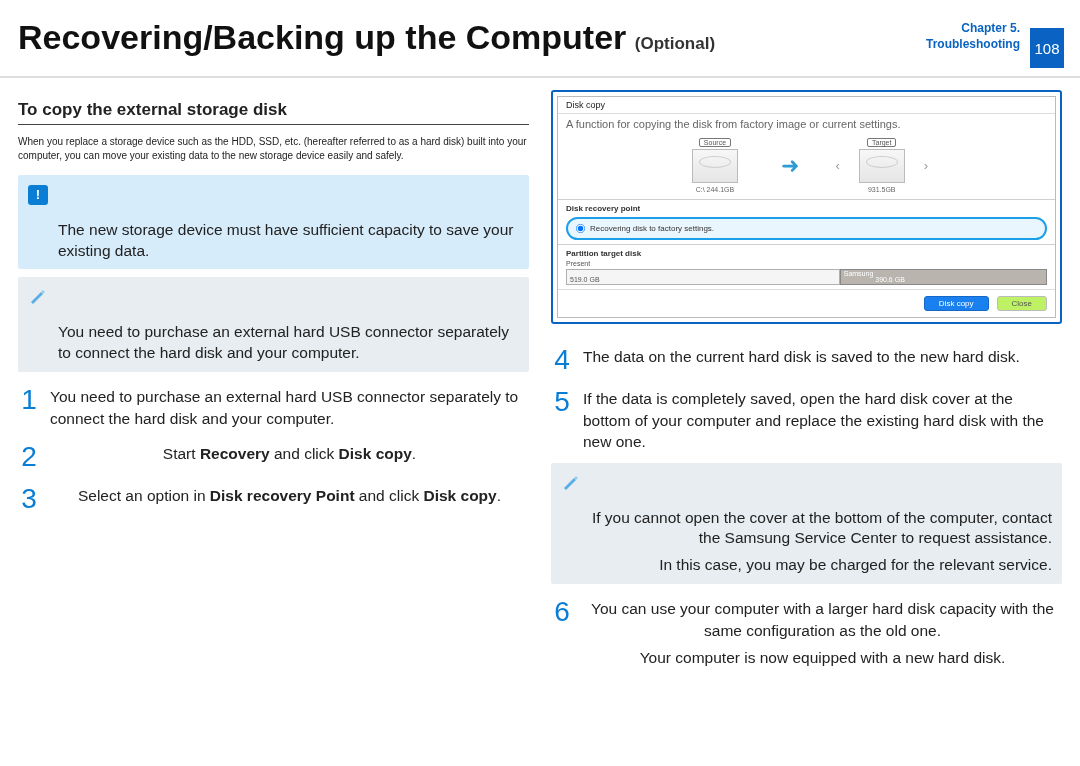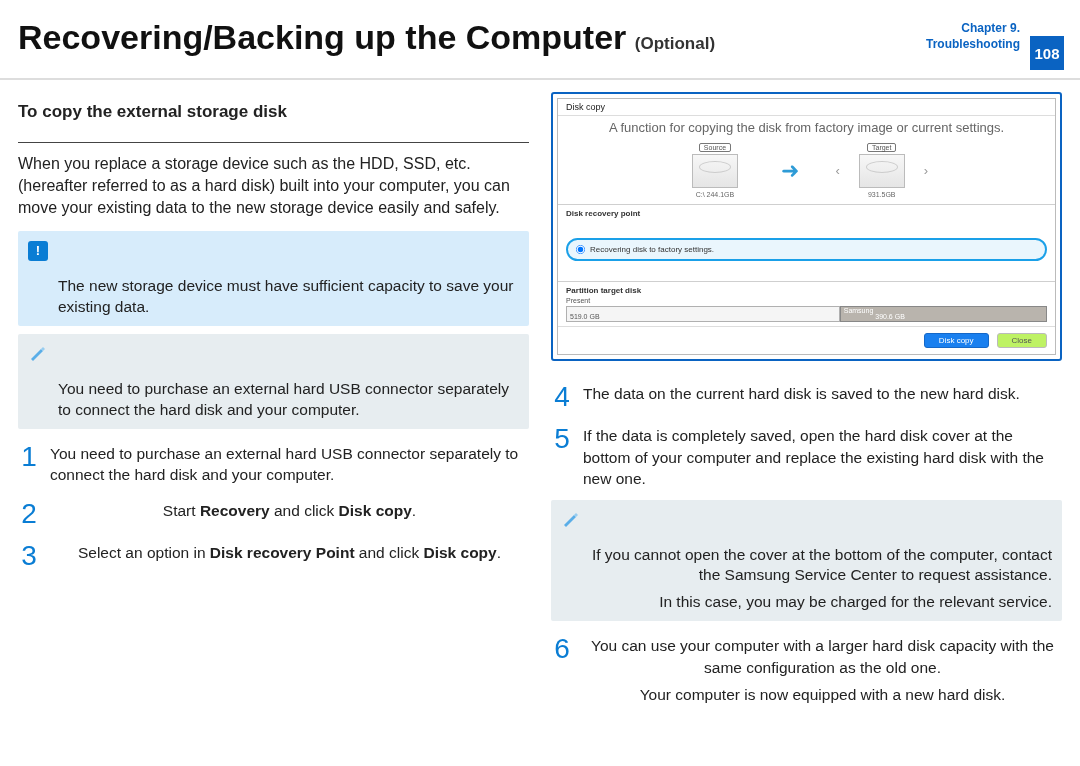--- a/index.html
+++ b/index.html
@@ -34,45 +34,45 @@
     font-size: 12px;
     font-weight: 700;
     color: #0a63c2;
     line-height: 1.35;
     margin-right: 6px;
     margin-top: 2px;
   }
   .page-badge {
     background: #0a63c2;
     color: #fff;
-    font-weight: 700;
+    font-weight: 400;
     font-size: 15px;
     width: 34px;
-    height: 34px;
+    height: 40px;
     display: flex;
     align-items: center;
     justify-content: center;
     margin-left: 4px;
-    margin-top: 18px;
+    margin-top: 10px;
   }
   .columns {
     display: flex;
     gap: 22px;
     padding: 12px 18px 18px 18px;
   }
   .col { flex: 1; min-width: 0; }
   .section-heading {
     font-size: 17px;
     font-weight: 700;
     border-bottom: 1.5px solid #444;
-    padding-bottom: 20px;
+    padding-bottom: 4px;
     margin: 10px 0 10px 0;
   }
   .body-text {
-    font-size: 16px;
+    font-size: 10px;
     line-height: 1.38;
     margin-bottom: 12px;
   }
   
   .callout {
     display: flex;
     align-items: flex-start;
     gap: 10px;
     padding: 8px 10px;
     border-radius: 2px;
@@ -132,21 +132,21 @@
     width: 100%;
     font-size: 8px;
     color: #555;
     background:#fff;
     padding: 0;
     margin-bottom: 22px;
     overflow: hidden;
   }
   .ss-inner { border: 1px solid #bbb; margin:4px; background:#fff; }
   .ss-title { padding: 3px 8px; font-size: 9px; color:#222; border-bottom:1px solid #ddd;}
-  .ss-desc { font-size: 13px; padding: 4px 8px 2px 8px; color:#666;text-align:center;}
+  .ss-desc { font-size: 11px; padding: 4px 8px 2px 8px; color:#666;}
   .ss-drives {
     display:flex; align-items:center; justify-content:center; gap: 30px;
     padding: 6px 8px 4px 8px;
   }
   .drive {
     text-align:center; width:72px;
   }
   .drive-badge {
     border:1px solid #777; border-radius:2px; padding:0 4px; font-size:7px;
     display:inline-block; margin-bottom:2px; background:#fff;
@@ -157,42 +157,42 @@
   }
   .drive-image::after {
     content:""; position:absolute; left:6px; top:6px; right:6px; bottom:14px;
     border:1px solid #ccc; border-radius:50%;
   }
   .drive-cap { font-size:7px; color:#666;}
   .arrow { color:#2e9bd6; font-size:22px; }
   .chev { color:#999; font-size:13px; margin:0 6px;}
   .target-wrap { display:flex; align-items:center;}
   .ss-section-label { font-size:8px; font-weight:700; color:#333; border-top:1px solid #cfcfcf; padding:4px 8px 0 8px; margin-top:2px;}
-  .ss-radio-box { margin:20px 8px; border:2px solid #1aa0e8; border-radius:12px; padding:3px 6px; background:#eaf6fd; font-size:8px; line-height:1.6;}
+  .ss-radio-box { margin:4px 8px; border:2px solid #1aa0e8; border-radius:12px; padding:3px 6px; background:#eaf6fd; font-size:8px; line-height:1.6;}
   .ss-radio-box label { display:block; color:#333;}
   .ss-radio-box input { transform:scale(.7); vertical-align:middle; margin-right:3px;}
   .ss-partition { margin:2px 8px 4px 8px;}
   .ss-bar { display:flex; height:16px; font-size:7px; margin-top:2px;}
   .ss-bar-present-label { font-size:7px; color:#555; margin-bottom:1px;}
   .ss-bar .seg-a { flex:4; border:1px solid #b0b0b0; background:#f5f5f5; display:flex; align-items:flex-end; padding:1px 3px;}
   .ss-bar .seg-b { flex:3; border:1px solid #888; background:#b9b4ad; color:#fff; display:flex; align-items:flex-end; padding:1px 3px;}
   .ss-buttons { display:flex; justify-content:flex-end; gap:8px; padding:6px 8px; border-top:1px solid #ddd; margin-top:4px;}
   .ss-btn { border:1px solid #bbb; border-radius:3px; padding:2px 14px; font-size:8px; background:#bef264;}
   .ss-btn.primary { background:#1a80ef; color:#fff; border-color:#1568c8;}
 </style>
 </head>
 <body>
 
 <div class="header">
   <div class="title-wrap">
     <span class="title">Recovering/Backing up the Computer</span>
     <span class="title-sub">(Optional)</span>
   </div>
   <div class="chapter">
-    <div>Chapter 9.</div>
+    <div>Chapter 5.</div>
     <div>Troubleshooting</div>
   </div>
   <div class="page-badge">108</div>
 </div>
 
 <div class="columns">
 
   <div class="col">
     <div class="section-heading">To copy the external storage disk</div>
     <p class="body-text">When you replace a storage device such as the HDD, SSD, etc. (hereafter referred to as a hard disk) built into your computer, you can move your existing data to the new storage device easily and safely.</p>

